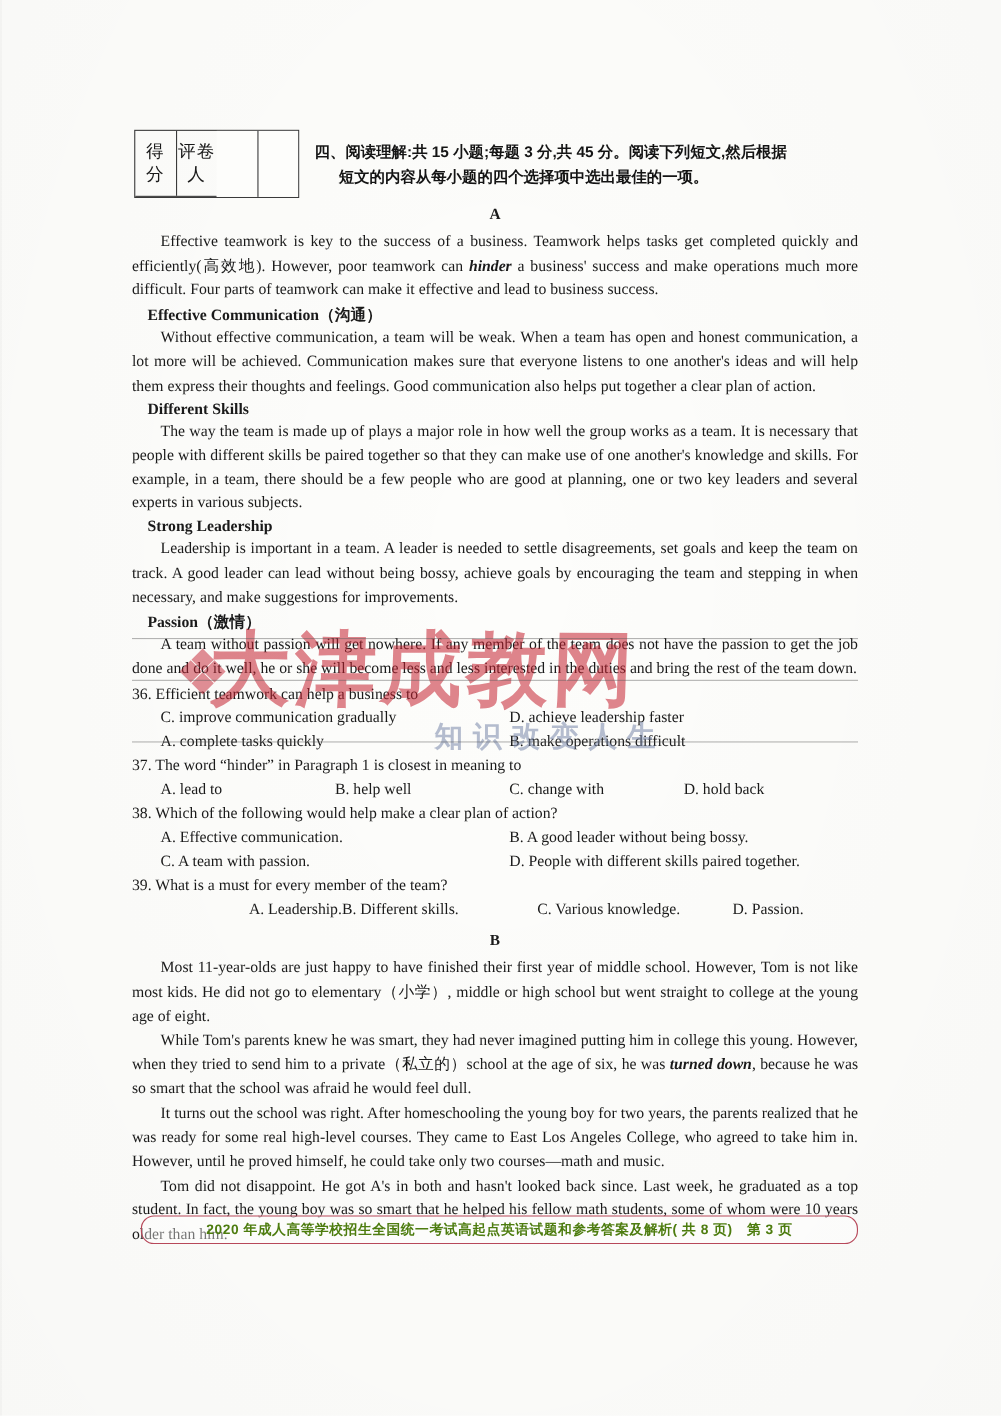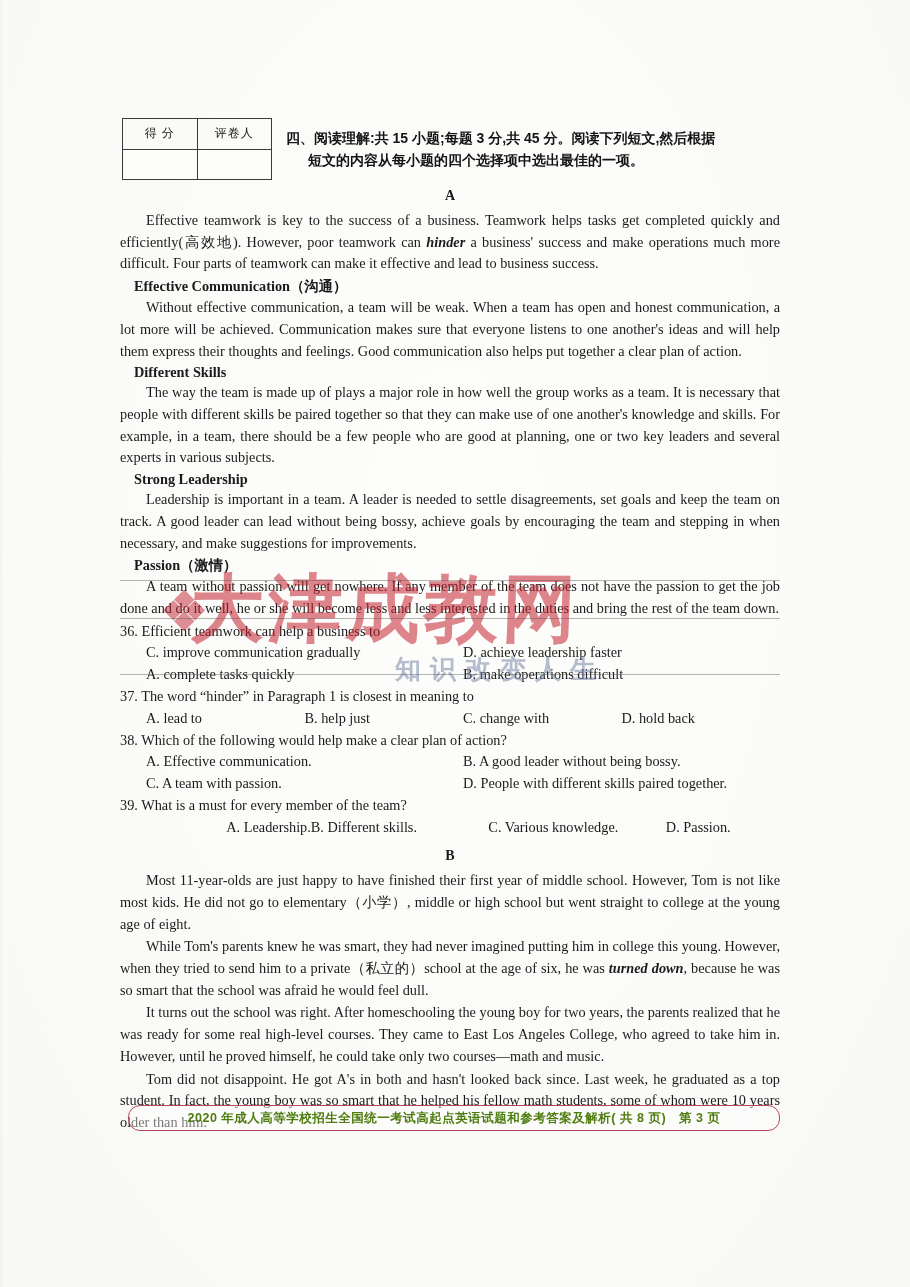--- a/index.html
+++ b/index.html
@@ -23,22 +23,23 @@
       radial-gradient(ellipse at 50% 40%, rgba(255,255,255,0) 0%, rgba(0,0,0,0.02) 100%);
     pointer-events:none;
   }
   .content { position:absolute; left:120px; top:110px; width:660px; }
 
   
   .scorebox {
     position:absolute; left:122px; top:118px;
     width:148px; height:60px;
     border:1px solid #3a3a3a;
-    display:flex; flex-direction:column;
-    font-size:12px;
+    display:flex; flex-direction:row;
+    font-size:16px;
+    text-align:center;
   }
   .scorebox .row { display:flex; flex:1; }
   .scorebox .row.top { border-bottom:1px solid #3a3a3a; }
   .scorebox .cell {
     flex:1; display:flex; align-items:center; justify-content:center;
     letter-spacing:1px;
   }
   .scorebox .cell.first { border-right:1px solid #3a3a3a; }
   .scorebox .row.bottom .cell.first{ border-right:1px solid #3a3a3a; }
   .scorebox .row.bottom { background:linear-gradient(0deg,#fdfdfb,#fdfdfb); }
@@ -187,21 +188,21 @@
       </div>
     </div>
 
     <div>
       <div class="q">
         <span>37.</span>
         <span>The word “hinder” in Paragraph 1 is closest in meaning to</span>
       </div>
       <div class="opts four">
         <span>A. lead to</span>
-        <span>B. help just</span>
+        <span>B. help well</span>
         <span>C. change with</span>
         <span>D. hold back</span>
       </div>
     </div>
 
     <div>
       <div class="q">
         <span>38.</span>
         <span>Which of the following would help make a clear plan of action?</span>
       </div>

